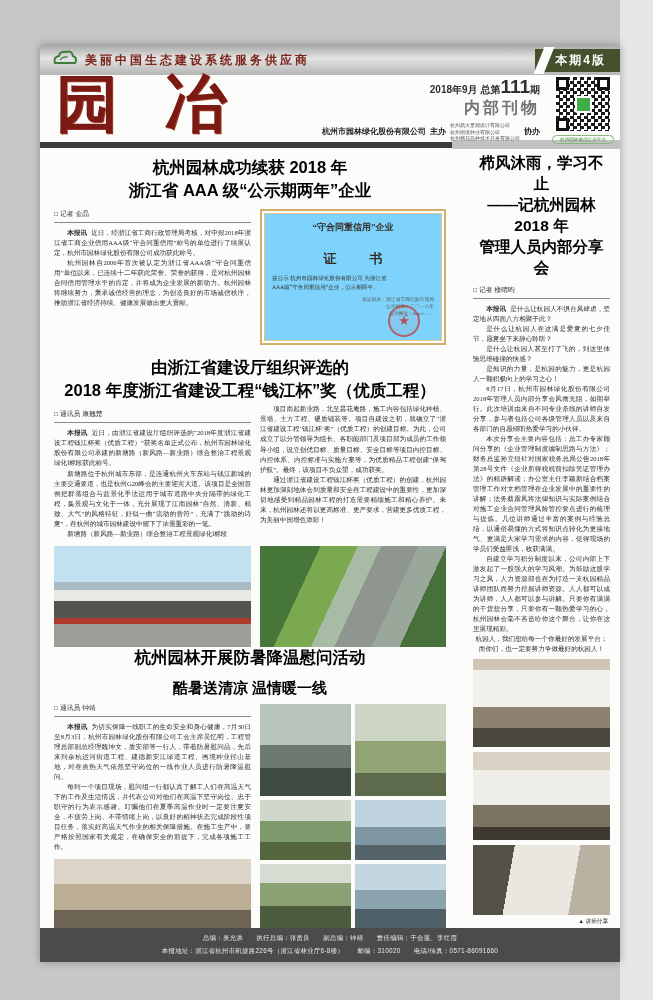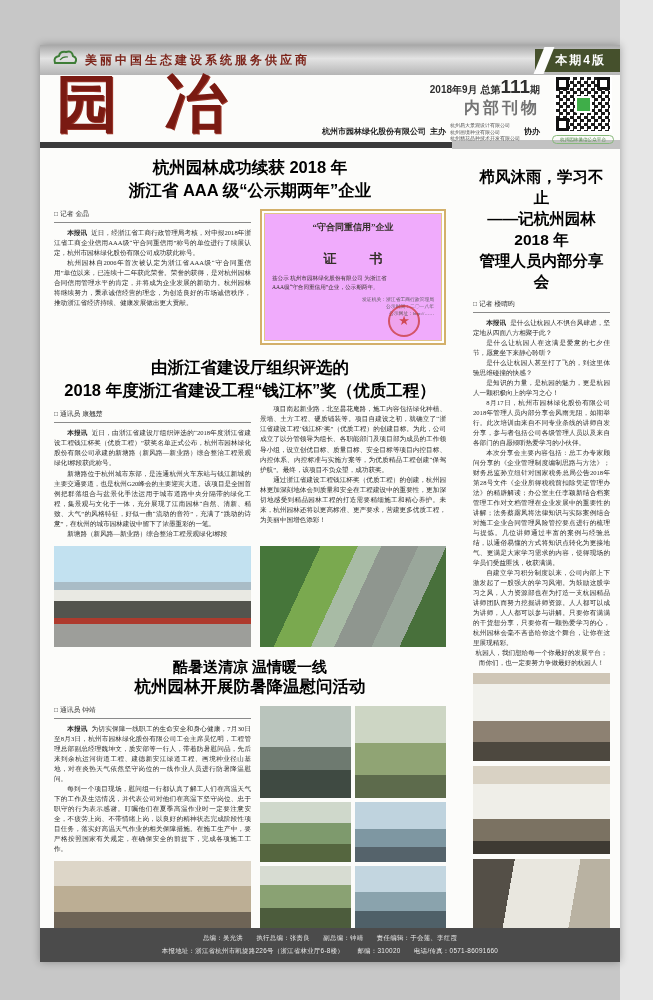--- a/index.html
+++ b/index.html
@@ -44,30 +44,30 @@
 
   
   .content{display:flex;gap:27px;padding:4px 10px 0 14px;}
   .main-col{width:392px;flex:none;}
   .side-col{flex:1;min-width:0;}
   .headline{font-family:"Liberation Sans",sans-serif;font-weight:bold;color:#000;text-align:center;
             margin:4px 0 2px;line-height:1.28;}
   .h-a1,.h-a2{font-size:16.5px;}
   .h-a3a{font-size:15px;margin-bottom:0;}
   .h-a3b{font-size:16.5px;margin-top:0;}
-  .h-side{font-size:15.5px;text-align:center;line-height:1.35;margin:14px 0 2px;}
+  .h-side{font-size:15.5px;text-align:center;line-height:1.35;margin:0 0 2px;}
   .byline{font-size:6.8px;color:#333;border-bottom:1px solid #8a8a8a;padding-bottom:3px;margin:6px 0 5px;}
   .para{font-family:"Liberation Serif",serif;font-size:6.6px;line-height:1.52;color:#2c2c2c;
         text-align:justify;text-indent:2em;margin:0;}
   .para.centered{text-align:center;text-indent:0;}
   .leadin{font-weight:bold;margin-right:4px;}
 
   .art1-row{display:flex;gap:9px;margin-top:2px;}
   .art1-text{width:197px;flex:none;}
-  .cert{flex:1;position:relative;background:#f0abfc;border:2px solid #d3b06a;height:116px;margin-top:6px;
+  .cert{flex:1;position:relative;background:#7dd3fc;border:2px solid #d3b06a;height:116px;margin-top:6px;
         box-shadow:inset 0 0 0 2px #fff,inset 0 0 0 3px #e2c588;padding:10px 10px 6px;
         font-family:"Liberation Serif",serif;color:#332f28;}
   .cert-title{font-size:9px;font-weight:bold;text-align:center;}
   .cert-sub{font-size:13px;font-weight:bold;text-align:center;letter-spacing:10px;margin:16px 0 6px;text-indent:10px;}
   .cert-line{font-size:5.6px;line-height:1.6;}
   .cert-sign{font-size:4.8px;color:#555;text-align:right;line-height:1.5;margin-top:4px;}
   .seal{position:absolute;right:24px;bottom:6px;width:28px;height:28px;border:2px solid rgba(197,42,32,.65);
         border-radius:50%;color:rgba(197,42,32,.75);display:flex;align-items:center;justify-content:center;
         font-size:13px;background:rgba(230,80,60,.08);}
 
@@ -198,22 +198,22 @@
               <p class="para">通过浙江省建设工程钱江杯奖（优质工程）的创建，杭州园林更加深刻地体会到质量和安全在工程建设中的重要性，更加深切地感受到精品园林工程的打造需要精细施工和精心养护。未来，杭州园林还将以更高标准、更严要求，营建更多优质工程，为美丽中国增色添彩！</p>
             </div>
           </div>
           <div class="photo-row">
             <div class="photo ph-street1"></div>
             <div class="photo ph-street2"></div>
           </div>
         </div>
 
         <div>
+          <div class="headline h-a3b">杭州园林开展防暑降温慰问活动</div>
           <div class="headline h-a3a" style="margin-top:10px;">酷暑送清凉  温情暖一线</div>
-          <div class="headline h-a3b">杭州园林开展防暑降温慰问活动</div>
           <div class="art3-row">
             <div class="colL">
               <div class="byline">□ 通讯员 钟靖</div>
               <p class="para"><b class="leadin">本报讯</b><span>为切实保障一线职工的生命安全和身心健康，7月30日至8月3日，杭州市园林绿化股份有限公司工会主席吴忆明，工程管理总部副总经理魏坤文，质安部等一行人，带着防暑慰问品，先后来到余杭运河街道工程、建德新安江绿道工程、画境种业径山基地，对在炎热天气依然坚守岗位的一线作业人员进行防暑降温慰问。</span></p>
               <p class="para">每到一个项目现场，慰问组一行都认真了解工人们在高温天气下的工作及生活情况，并代表公司对他们在高温下坚守岗位、忠于职守的行为表示感谢。叮嘱他们在夏季高温作业时一定要注意安全，不疲劳上岗、不带情绪上岗，以良好的精神状态完成阶段性项目任务，落实好高温天气作业的相关保障措施。在施工生产中，要严格按照国家有关规定，在确保安全的前提下，完成各项施工工作。</p>
               <div class="photo ph-office"></div>
             </div>
             <div class="colR">
               <div class="grid">
                 <div class="photo g g1"></div>

